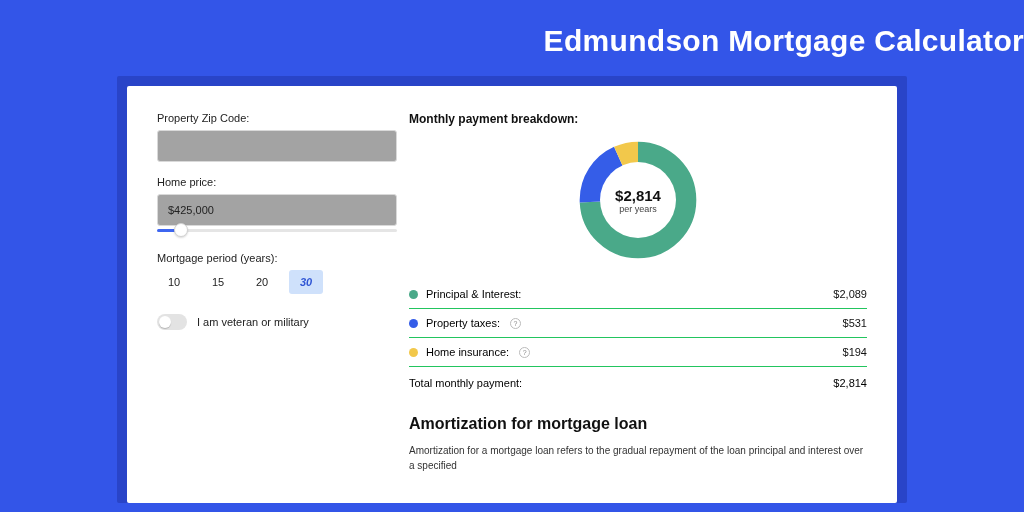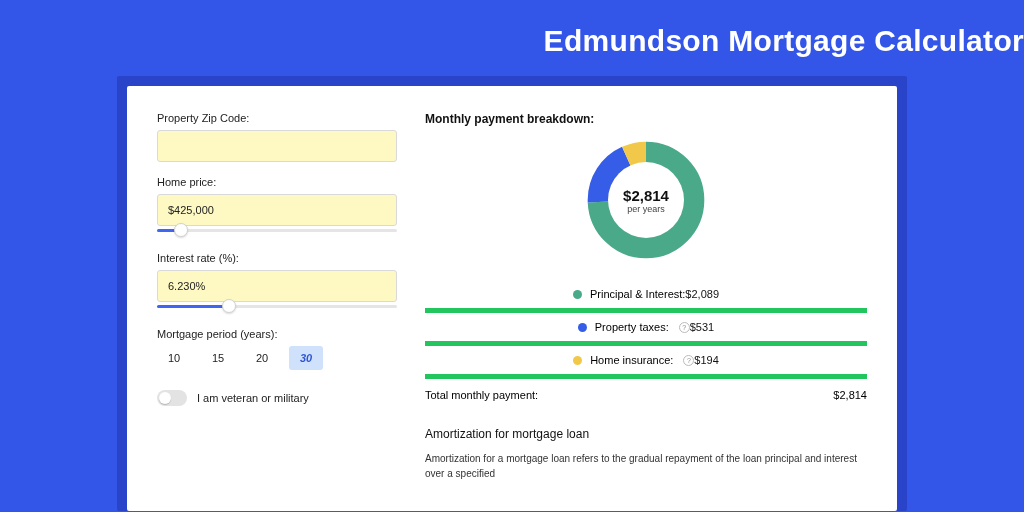--- a/index.html
+++ b/index.html
@@ -25,39 +25,39 @@
     background:#2944c8;
     padding:10px 10px 0;
     border-radius:2px;
   }
   .card{
     background:#fff;
     width:100%;
     padding:26px 30px 30px;
     border-radius:2px;
     display:flex;
-    gap:28px;
+    gap:12px;
   }
   .left{width:240px;flex-shrink:0;}
   .right{flex:1;}
   .field-label{
     font-size:11px;
     color:#222;
     margin-bottom:6px;
     display:block;
   }
   .text-input{
     width:100%;
     height:32px;
     border:1px solid #d9d9d9;
     border-radius:3px;
     padding:0 10px;
     font-size:11px;
     color:#222;
-    background:#fef9c3;
+    background:#a3a3a3;
   }
   .field{margin-bottom:14px;}
   .slider-rail{
     position:relative;
     height:14px;
     margin-top:-2px;
   }
   .slider-track{
     position:absolute;
     left:0;top:5px;
@@ -136,44 +136,44 @@
     inset:22px;
     background:#fff;
     border-radius:50%;
     display:flex;flex-direction:column;
     align-items:center;justify-content:center;
   }
   .donut-amount{font-size:15px;font-weight:700;color:#111;}
   .donut-sub{font-size:9px;color:#444;}
   .legend-row{
     display:flex;align-items:center;
-    justify-content:center;
+    justify-content:space-between;
     padding:8px 0;
-    border-bottom:5px solid #22c55e;
+    border-bottom:1px solid #22c55e;
     font-size:11px;
   }
   .legend-row:last-of-type{border-bottom:1px solid #ccc;}
   .legend-left{display:flex;align-items:center;gap:8px;}
   .dot{width:9px;height:9px;border-radius:50%;}
   .dot-green{background:#4aa989;}
   .dot-blue{background:#355de8;}
   .dot-yellow{background:#f2c84b;}
   .info-icon{
     display:inline-flex;align-items:center;justify-content:center;
     width:11px;height:11px;border:1px solid #bbb;border-radius:50%;
     font-size:7px;color:#888;margin-left:2px;
   }
   .legend-val{color:#111;}
   .total-row{
     display:flex;justify-content:space-between;
     font-size:11px;font-weight:400;
     padding:10px 0 16px;
   }
   .amort-title{
-    font-size:12px;font-weight:400;color:#111;
+    font-size:16px;font-weight:700;color:#111;
     margin-top:10px;margin-bottom:10px;
   }
   .amort-body{
     font-size:10px;color:#333;line-height:1.5;
   }
 </style>
 </head>
 <body>
 
 <div class="page-title">Edmundson Mortgage Calculator</div>
@@ -192,29 +192,20 @@
         <label class="field-label">Home price:</label>
         <input class="text-input" type="text" value="$425,000" style="">
         <div class="slider-rail">
           <div class="slider-track" style="width:10%"></div>
           <div class="slider-rest" style="left:10%"></div>
           <div class="slider-thumb" style="left:10%"></div>
         </div>
       </div>
 
 
-      <div class="field">
-        <label class="field-label">Interest rate (%):</label>
-        <input class="text-input" type="text" value="6.230%" style="">
-        <div class="slider-rail">
-          <div class="slider-track" style="width:30%"></div>
-          <div class="slider-rest" style="left:30%"></div>
-          <div class="slider-thumb" style="left:30%"></div>
-        </div>
-      </div>
 
       <div class="field">
         <label class="field-label">Mortgage period (years):</label>
         <div class="period-row">
           <button class="period-btn">10</button>
           <button class="period-btn">15</button>
           <button class="period-btn">20</button>
           <button class="period-btn active">30</button>
         </div>
       </div>

